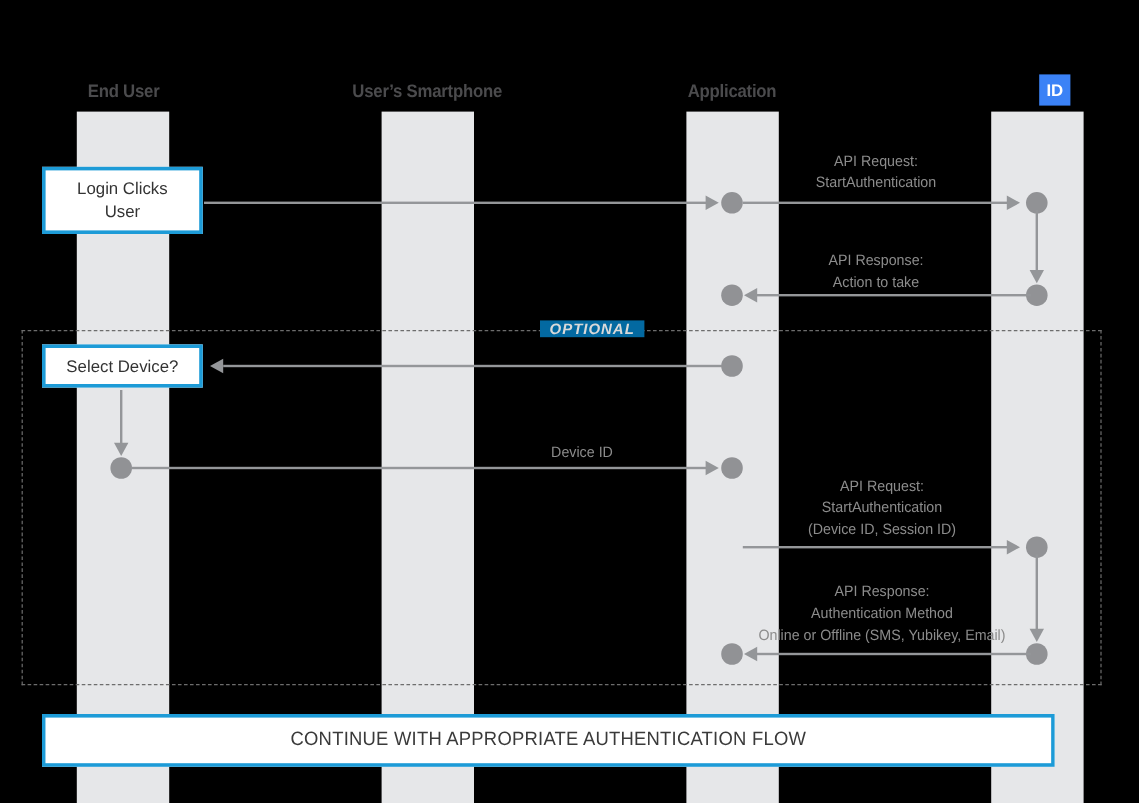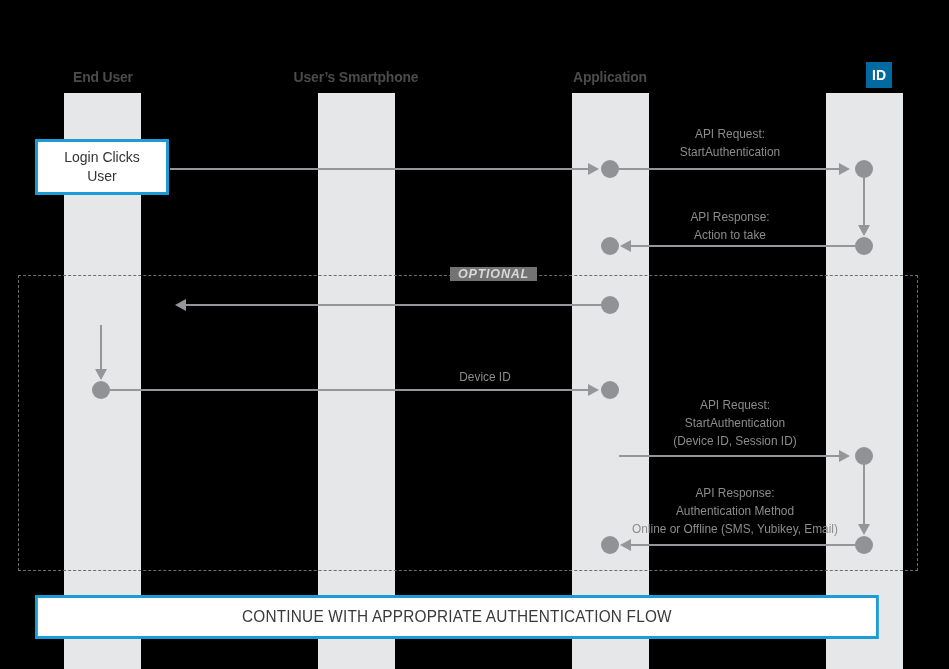--- a/index.html
+++ b/index.html
@@ -46,21 +46,21 @@
   .hdr-2 { left: 226px; }
   .hdr-3 { left: 480px; }
 
   
   .id-badge {
     position: absolute;
     left: 866px;
     top: 37px;
     width: 26px;
     height: 26px;
-    background: #0369a1;
+    background: #3b82f6;
     color: #ffffff;
     font-size: 14px;
     font-weight: bold;
     line-height: 26px;
     text-align: center;
     letter-spacing: 0px;
   }
 
   
   .blue-box {
@@ -96,21 +96,21 @@
     position: absolute;
     left: 18px; top: 250px;
     width: 900px; height: 296px;
     border: 1.5px dashed #6d6d6d;
     box-sizing: border-box;
   }
   .optional-label {
     position: absolute;
     left: 450px; top: 242px;
     padding: 0 8px;
-    background: #737373;
+    background: #0369a1;
     color: #d9d9d9;
     font-size: 12.5px;
     font-weight: bold;
     font-style: italic;
     letter-spacing: 0.8px;
   }
 
   
   .msg-label {
     position: absolute;
@@ -203,20 +203,23 @@
     <div>Action to take</div>
   </div>
 
   <div class="hline" style="left:625px; top:220px; width:234px;"></div>
   <div class="arrow-l" style="left:620px; top:215px;"></div>
   <div class="dot" style="left:601px; top:212px;"></div>
 
   <div class="optional-frame"></div>
   <div class="optional-label">OPTIONAL</div>
 
+  <div class="blue-box box-select-device">
+    <span>Select Device?</span>
+  </div>
 
   <div class="hline" style="left:186px; top:279px; width:424px;"></div>
   <div class="arrow-l" style="left:175px; top:274px;"></div>
   <div class="dot" style="left:601px; top:271px;"></div>
 
   <div class="vline" style="left:100px; top:300px; height:48px;"></div>
   <div class="arrow-d" style="left:95px; top:344px;"></div>
   <div class="dot" style="left:92px; top:356px;"></div>
 
   <div class="msg-label" style="left:390px; top:343px; width:190px;">

